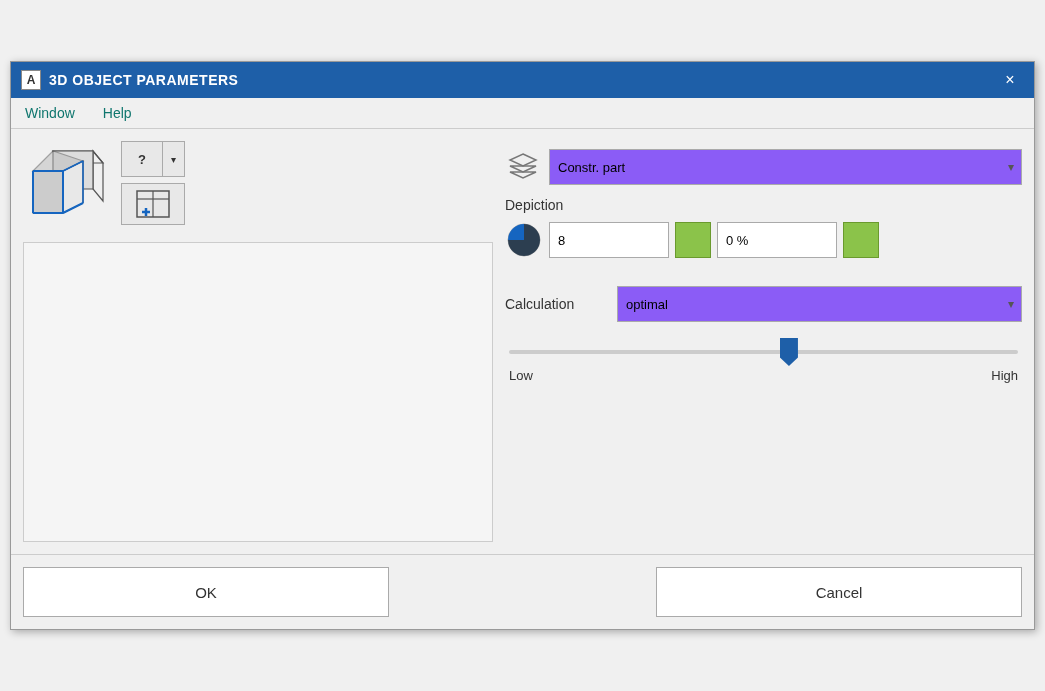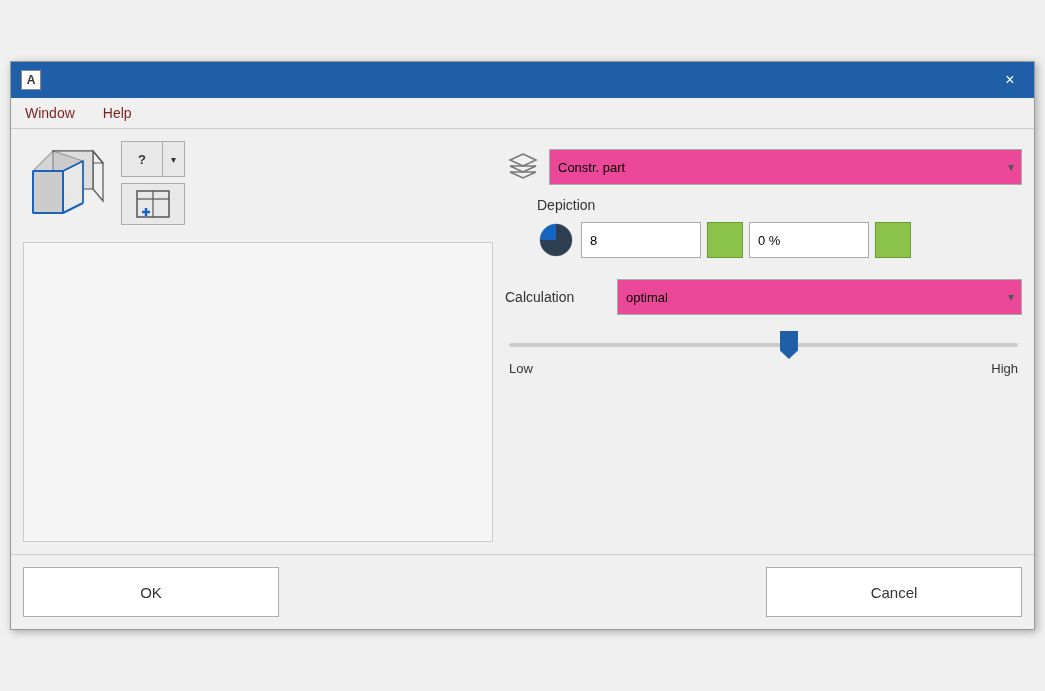--- a/index.html
+++ b/index.html
@@ -67,21 +67,21 @@
     .menu-bar {
       background: #f0f0f0;
       padding: 4px 8px;
       display: flex;
       gap: 16px;
       border-bottom: 1px solid #ccc;
     }
     .menu-item {
       padding: 3px 6px;
       cursor: pointer;
-      color: #7f1d1d;
+      color: #0f766e;
     }
     .content-area {
       display: flex;
       flex: 1;
       padding: 12px;
       gap: 12px;
     }
     .left-panel {
       width: 470px;
       display: flex;
@@ -172,36 +172,35 @@
     .select-wrapper {
       flex: 1;
       position: relative;
       display: flex;
       align-items: center;
     }
     .select-wrapper select {
       width: 100%;
       height: 36px;
       border: 1px solid #aaa;
-      background: #ec4899;
+      background: #8b5cf6;
       padding: 0 30px 0 8px;
       font-size: 13px;
       appearance: none;
       cursor: pointer;
     }
     .select-arrow {
       position: absolute;
       right: 8px;
       pointer-events: none;
       color: #555;
       font-size: 12px;
     }
     .depiction-section {
       border-top: none;
-      margin-left: 32px;
     }
     .section-label {
       font-size: 14px;
       color: #333;
       font-weight: 500;
       margin-bottom: 8px;
     }
     .depiction-row {
       display: flex;
       align-items: center;
@@ -232,21 +231,21 @@
       height: 36px;
       border: 1px solid #aaa;
       background: white;
       padding: 0 8px;
       font-size: 13px;
     }
     .calculation-row {
       display: flex;
       align-items: center;
       gap: 12px;
-      margin-top: 8px;
+      margin-top: 15px;
     }
     .calc-label {
       font-size: 14px;
       color: #333;
       width: 100px;
     }
     .slider-section {
       display: flex;
       flex-direction: column;
       gap: 4px;
@@ -286,21 +285,21 @@
     }
     .footer {
       display: flex;
       gap: 0;
       padding: 12px;
       border-top: 1px solid #ccc;
       background: #f0f0f0;
       justify-content: space-between;
     }
     .footer-btn {
-      width: 256px;
+      width: 366px;
       height: 50px;
       background: white;
       border: 1px solid #aaa;
       font-size: 15px;
       cursor: pointer;
       color: #333;
     }
 
     
     .object-drawing svg { width: 90px; height: 90px; }
@@ -308,20 +307,21 @@
 </head>
 <body>
 
 <div class="dialog">
 
   <div class="title-bar">
     <div class="title-bar-left">
       <div class="title-icon">
           <span>A</span>
         </div>
+      <span class="title-text">3D OBJECT PARAMETERS</span>
     </div>
     <button class="close-btn">×</button>
   </div>
 
   <div class="menu-bar">
     <span class="menu-item">Window</span>
     <span class="menu-item">Help</span>
   </div>
 
   <div class="content-area">

